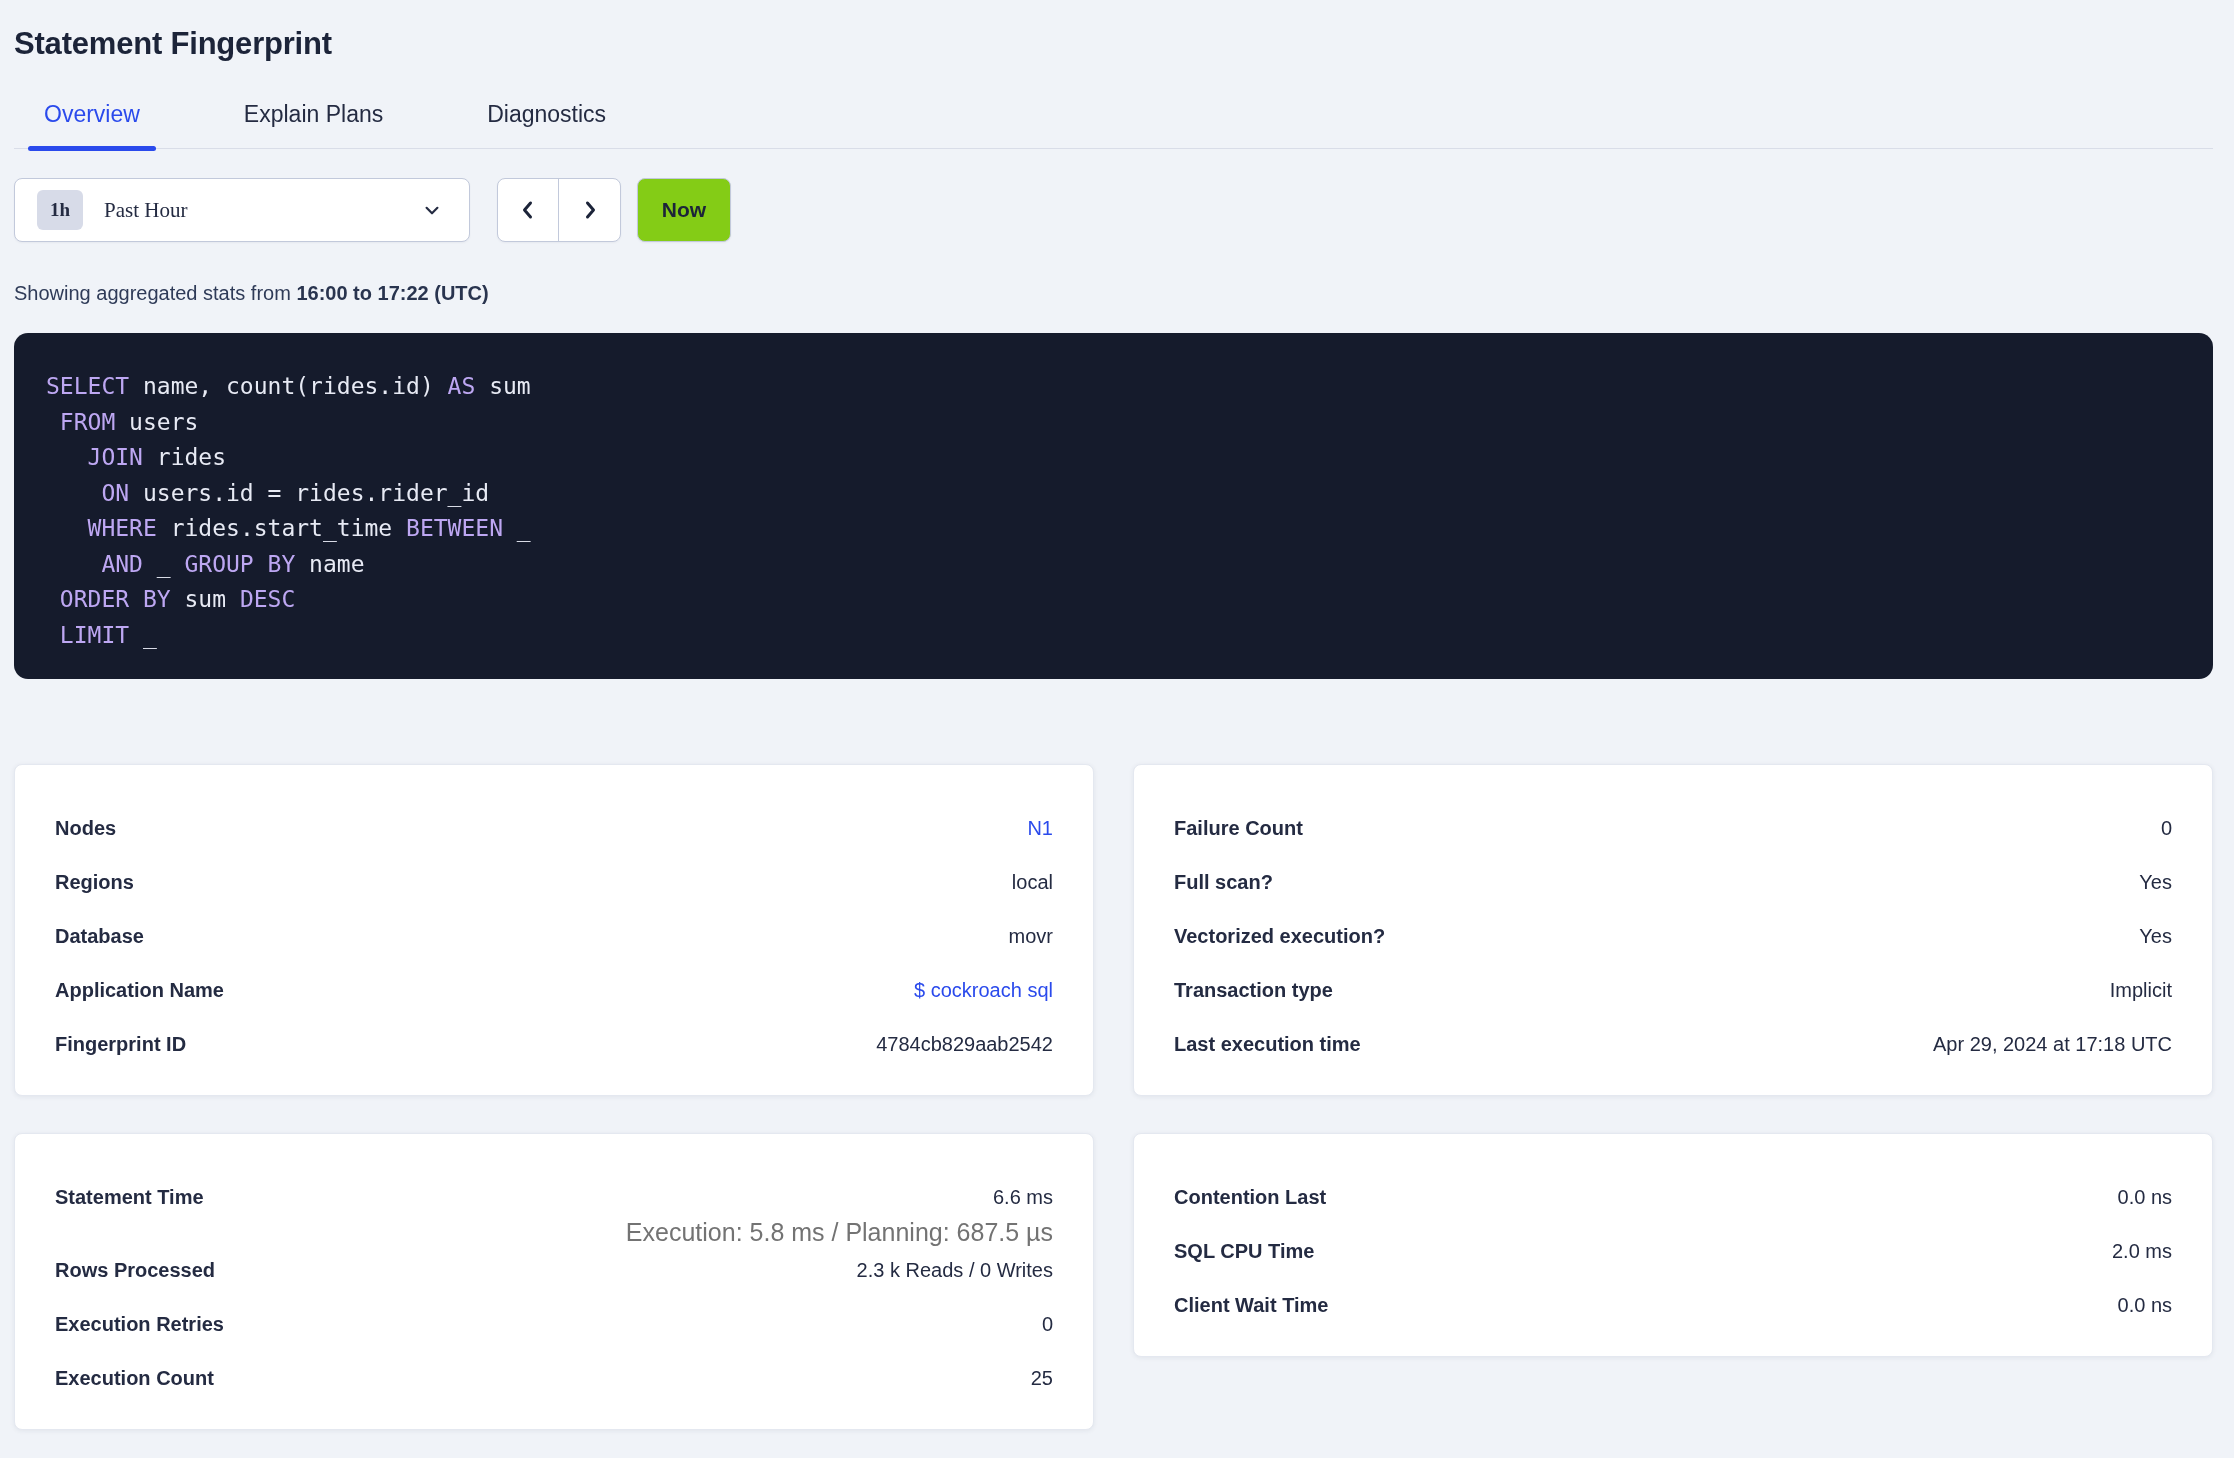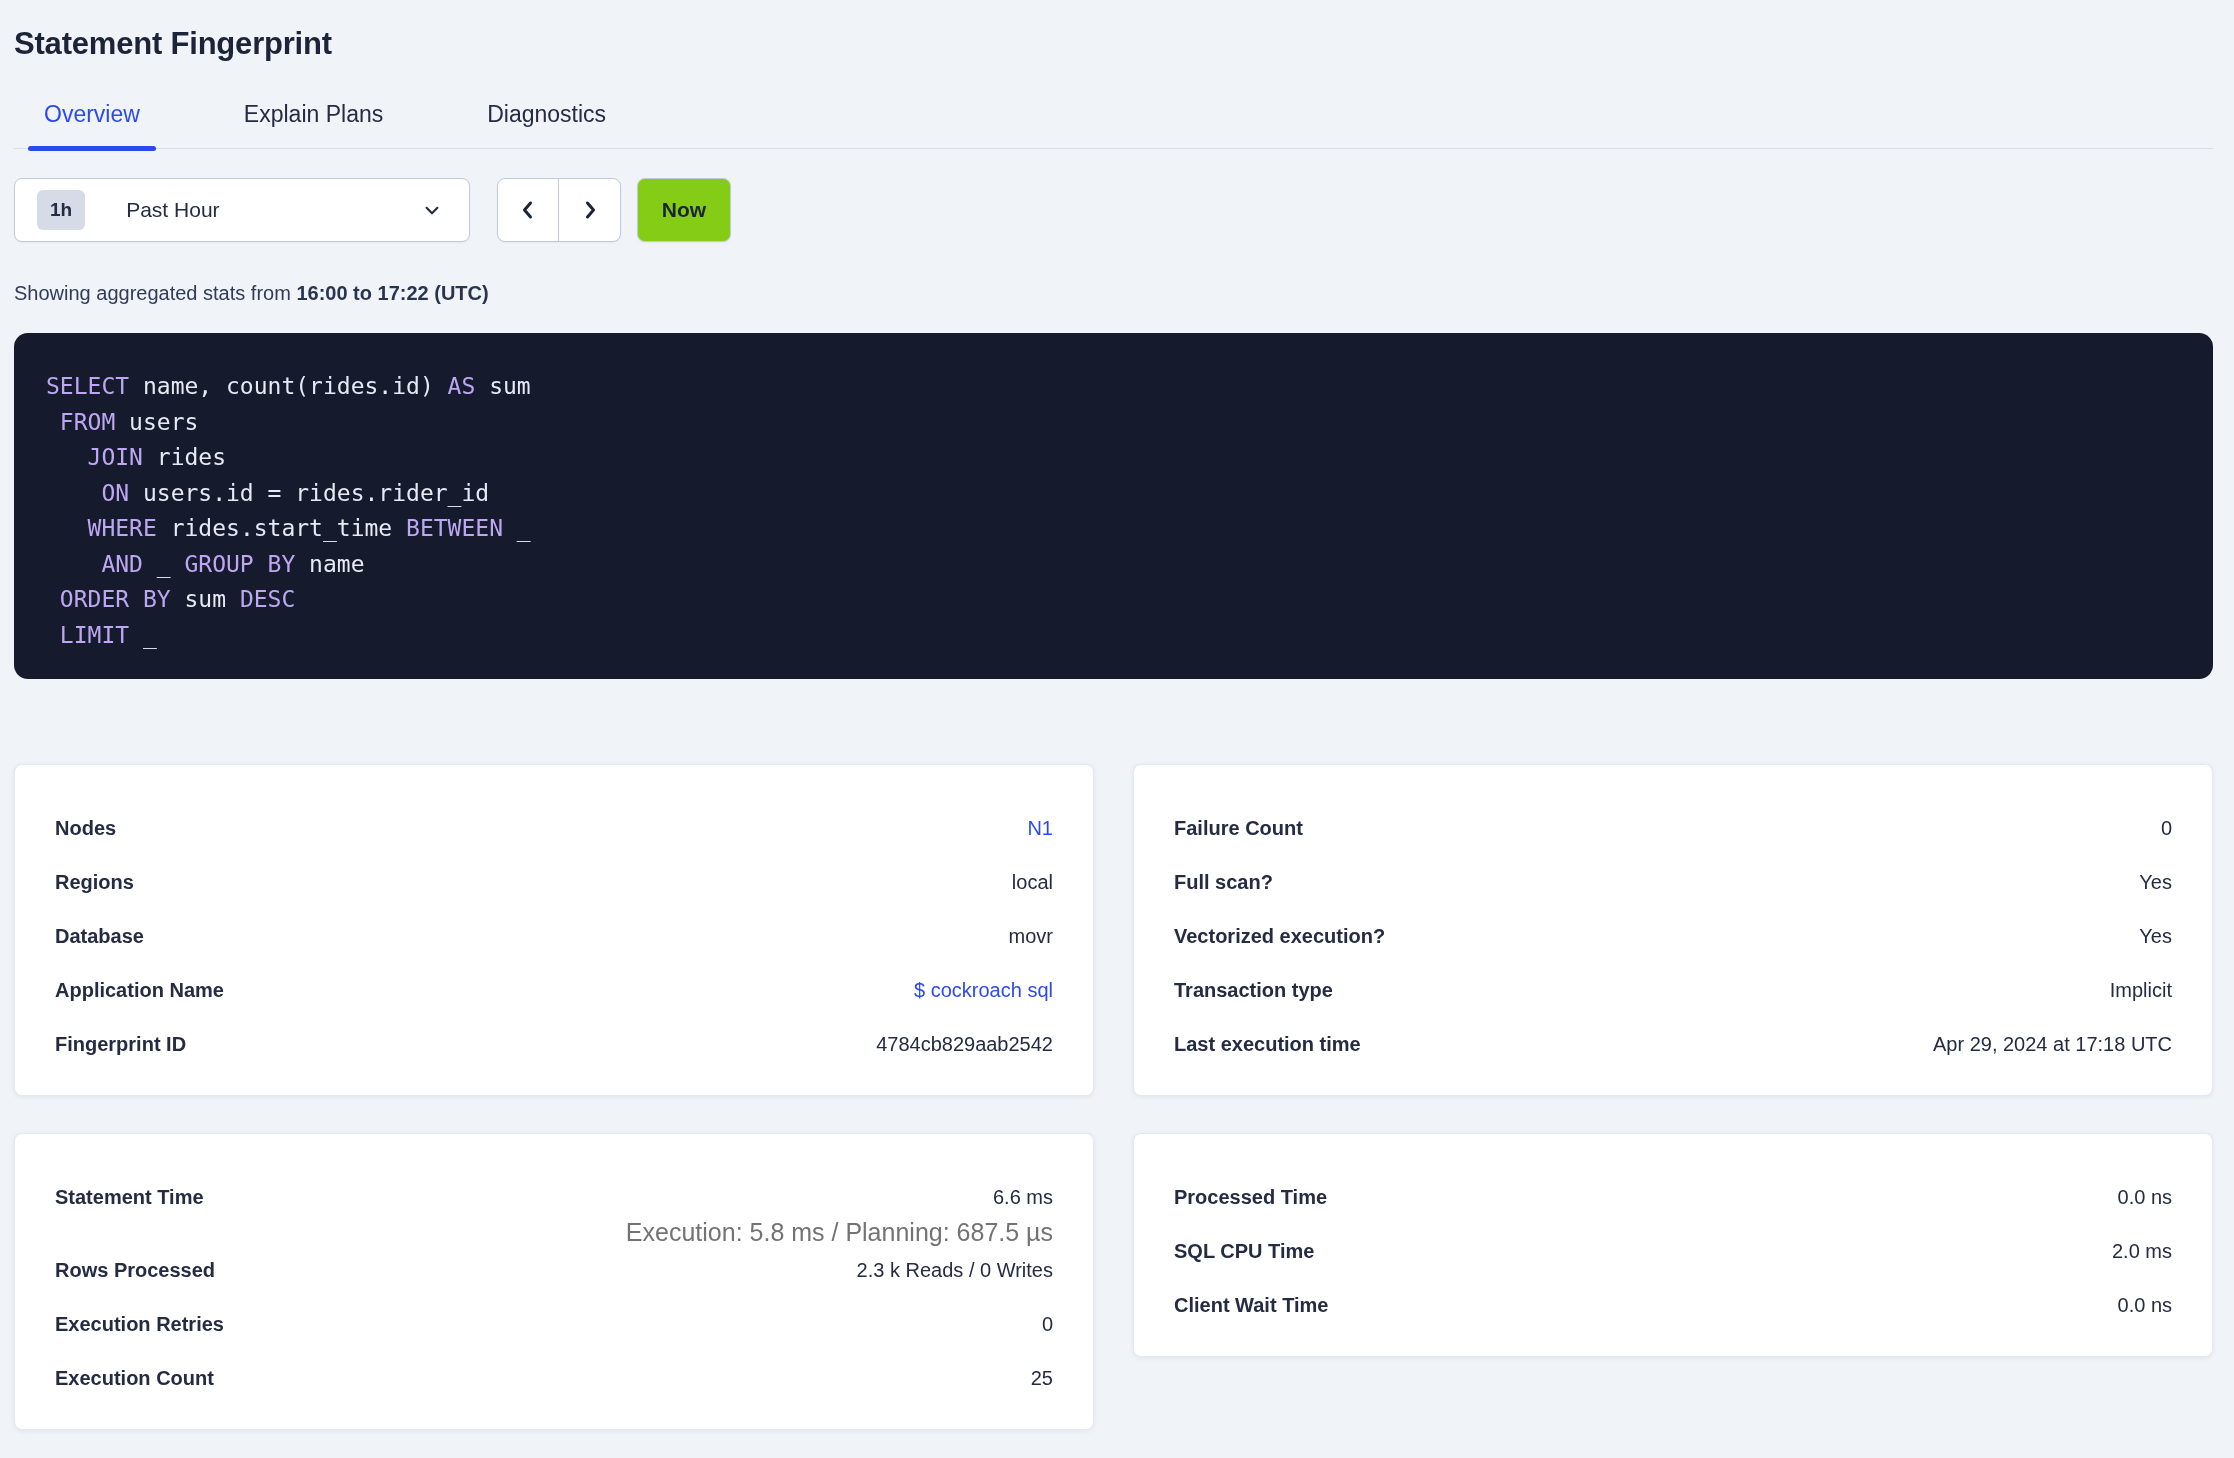--- a/index.html
+++ b/index.html
@@ -44,23 +44,22 @@
   .tab.active{color:var(--accent);}
   .tab.active::after{
     content:"";position:absolute;left:0;right:0;bottom:-3px;height:5px;
     border-radius:3px;background:var(--accent);
   }
 
   .controls{margin-top:29px;display:flex;align-items:stretch;height:64px;}
   .time-dropdown{
     width:456px;display:flex;align-items:center;
     background:#fff;border:1px solid var(--border-btn);border-radius:8px;
-    padding:0 24px 0 22px;cursor:pointer;font-family:Liberation Sans, sans-serif;
+    padding:0 24px 0 22px;cursor:pointer;font-family:Liberation Serif, serif;
     box-shadow:0 1px 2px rgba(30,40,70,.05);
-    gap:20px;
   }
   .interval-badge{
     background:var(--badge-bg);border-radius:6px;
     font-weight:700;font-size:19px;color:var(--text-dark);
     padding:9px 13px;
   }
   .range-label{font-size:21px;color:var(--text-dark);margin-left:21px;}
   .dd-chevron{margin-left:auto;}
 
   .arrow-group{
@@ -215,21 +214,21 @@
           <span class="stat-label">Execution Retries</span>
           <span class="stat-value">0</span>
         </div>
         <div class="stat-row">
           <span class="stat-label">Execution Count</span>
           <span class="stat-value">25</span>
         </div>
       </section>
     <section class="card">
         <div class="stat-row">
-          <span class="stat-label">Processed Time</span>
+          <span class="stat-label">Contention Last</span>
           <span class="stat-value">0.0 ns</span>
         </div>
         <div class="stat-row">
           <span class="stat-label">SQL CPU Time</span>
           <span class="stat-value">2.0 ms</span>
         </div>
         <div class="stat-row">
           <span class="stat-label">Client Wait Time</span>
           <span class="stat-value">0.0 ns</span>
         </div>

